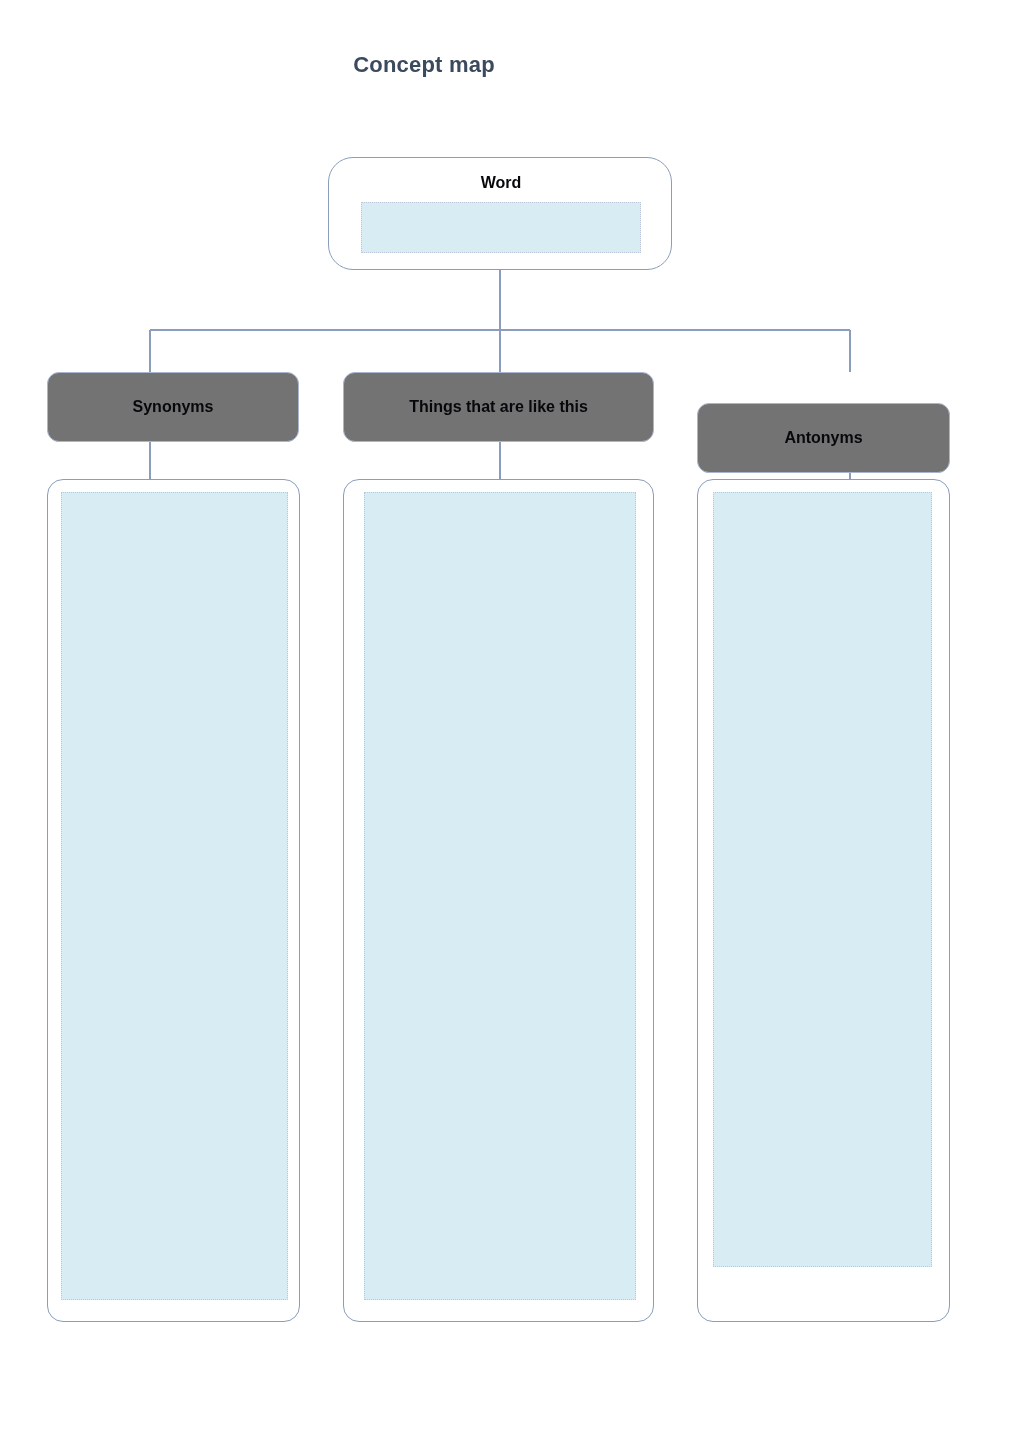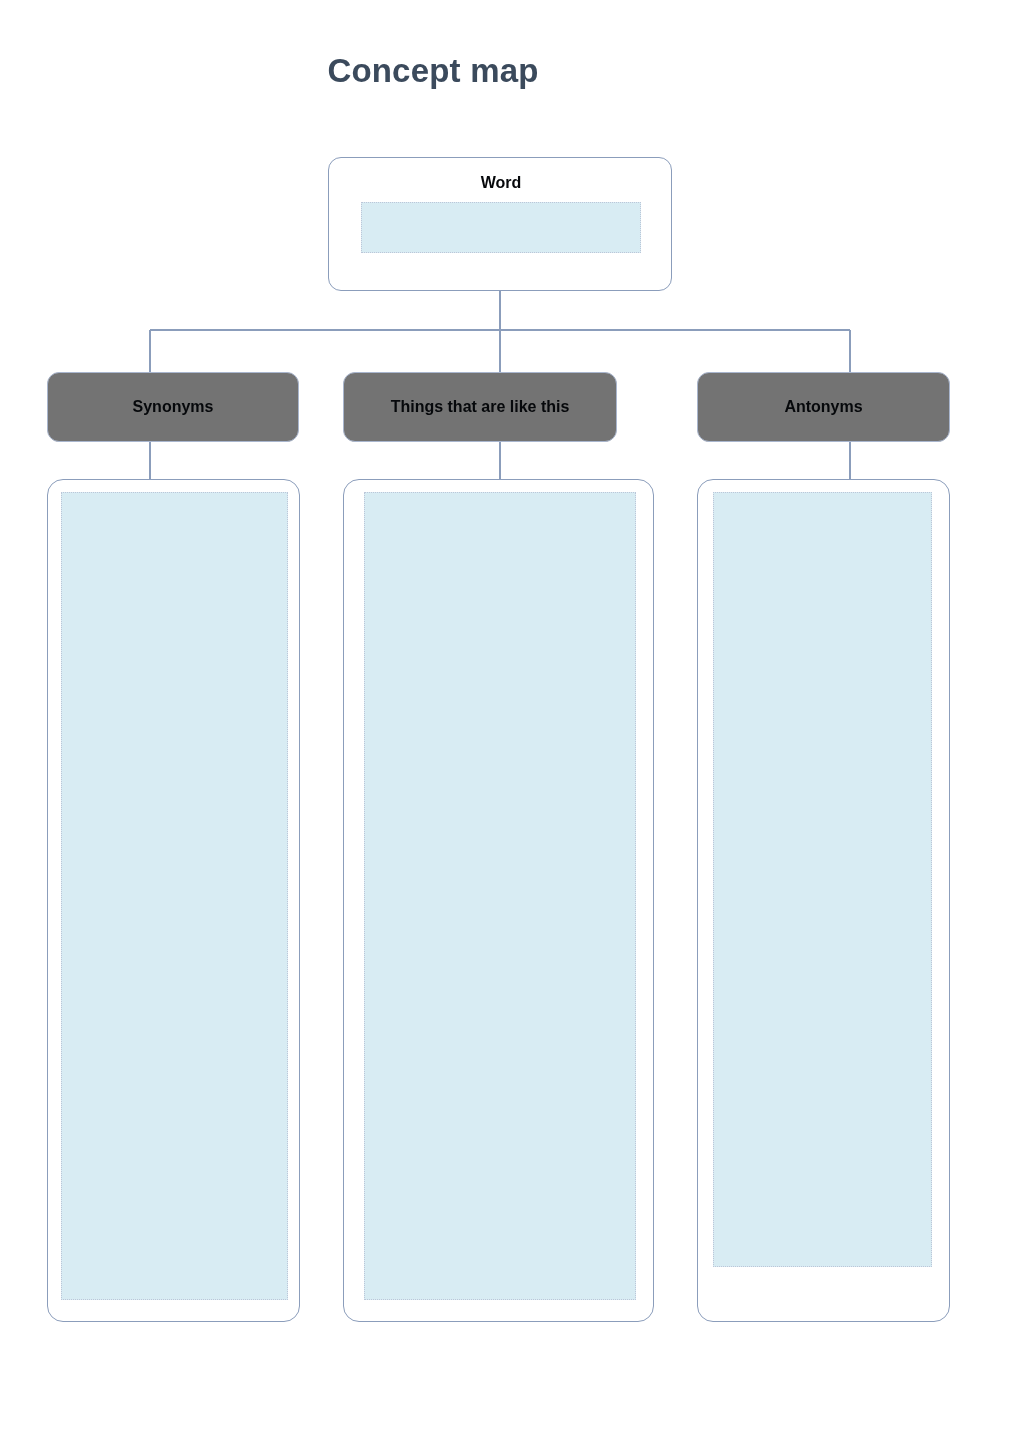--- a/index.html
+++ b/index.html
@@ -18,25 +18,25 @@
   #canvas {
     position: absolute;
     left: 0; top: 0;
     width: 1024px;
     height: 1448px;
   }
 
   
   #page-title {
     position: absolute;
-    left: 9px;
+    left: 0;
     top: 52px;
     width: 848px;
     text-align: center;
-    font-size: 33px;
+    font-size: 22px;
     font-weight: bold;
     color: #3b4a5c;
     letter-spacing: 0.2px;
   }
 
   
   #connectors {
     position: absolute;
     left: 0; top: 0;
     width: 1024px;
@@ -51,22 +51,22 @@
     background: #ffffff;
     border: 1.3px solid #8b9dbb;
     border-radius: 16px;
   }
 
   
   #word-node {
     left: 328px;
     top: 157px;
     width: 344px;
-    height: 134px;
-    border-radius: 13px;
+    height: 113px;
+    border-radius: 25px;
   }
   #word-label {
     position: absolute;
     left: 0;
     top: 16px;
     width: 344px;
     text-align: center;
     font-size: 16px;
     font-weight: bold;
     color: #06080b;
@@ -95,22 +95,22 @@
     align-items: center;
     justify-content: center;
   }
   .cat-header-label {
     font-size: 16px;
     font-weight: bold;
     color: #06080b;
     text-align: center;
   }
   #cat-header-0 { left: 47px;  width: 252px; }
-  #cat-header-1 { left: 343px; width: 274px; }
-  #cat-header-2 { left: 697px; width: 253px; }
+  #cat-header-1 { left: 343px; width: 311px; }
+  #cat-header-2 { left: 697px; width: 253px; margin-top: 31px; }
 
   
   .content-box {
     position: absolute;
     top: 479px;
   }
   #content-box-0 { left: 47px;  width: 253px; height: 843px; }
   #content-box-1 { left: 343px; width: 311px; height: 843px; }
   #content-box-2 { left: 697px; width: 253px; height: 843px; }
 

